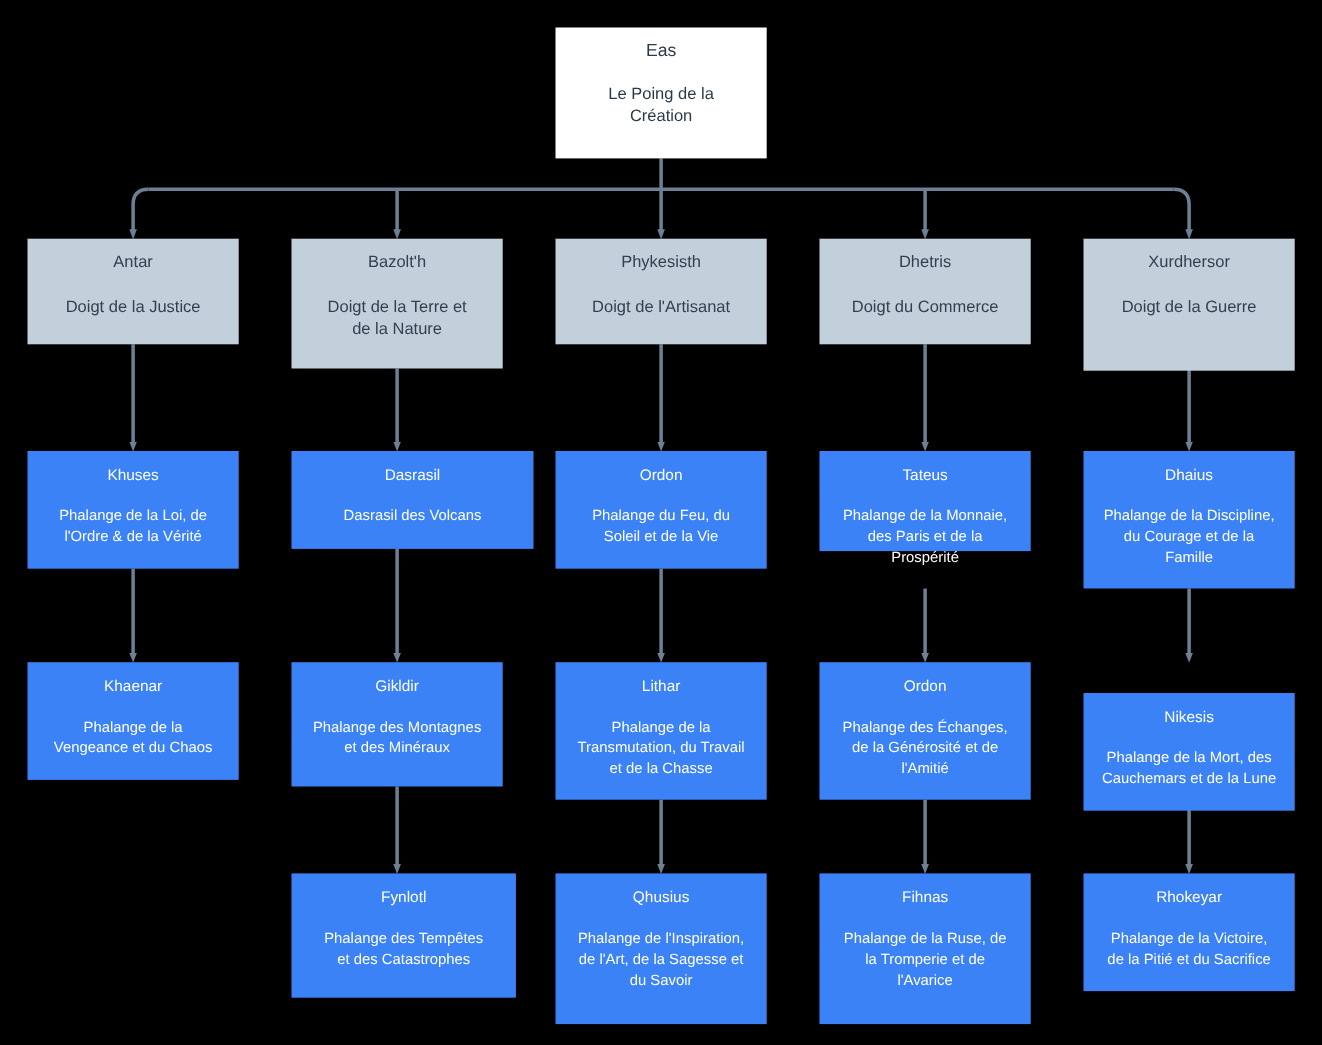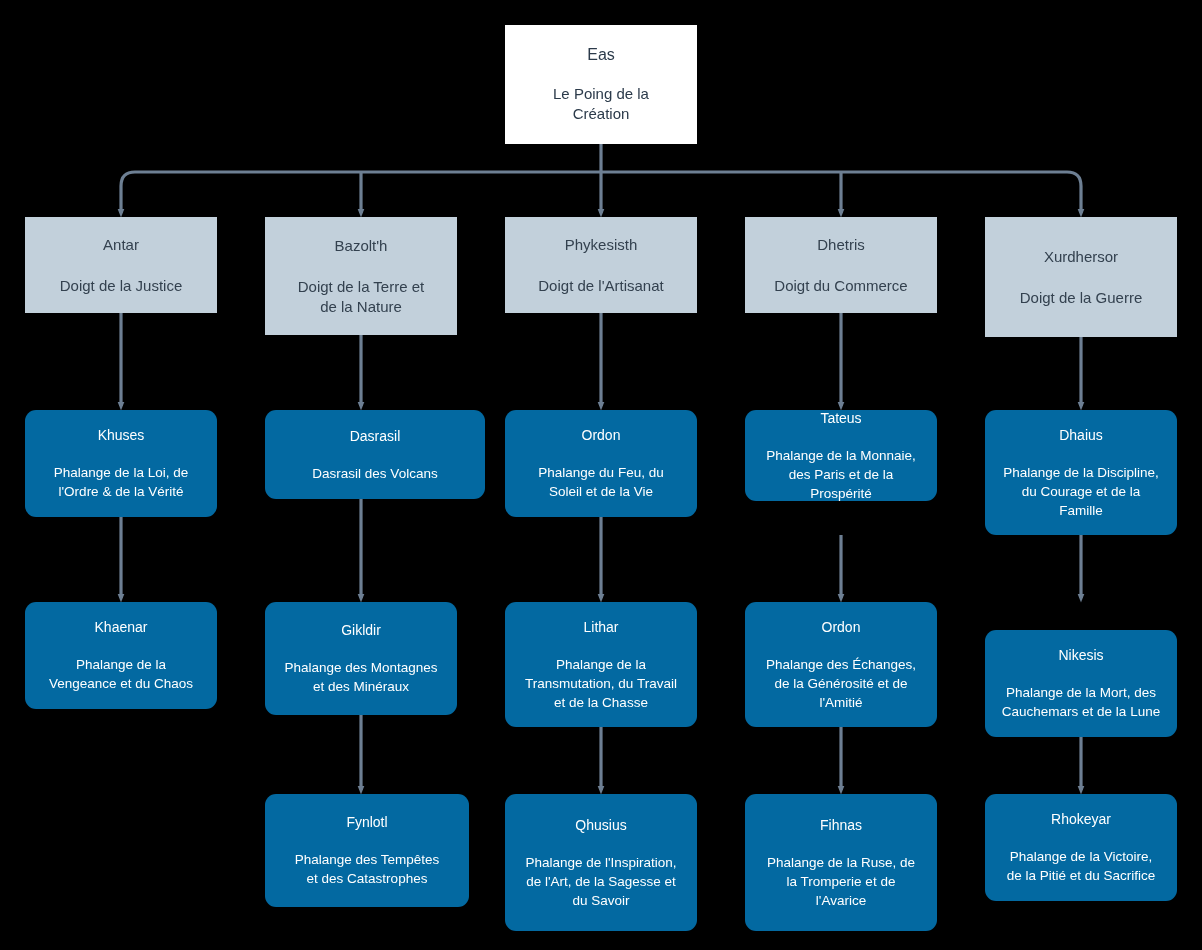--- a/index.html
+++ b/index.html
@@ -9,36 +9,36 @@
     font-family:"Liberation Sans","DejaVu Sans",sans-serif;
     overflow:hidden;
   }
   #canvas{position:relative;width:1202px;height:950px;background:#000000;}
 
   svg.edges{position:absolute;left:0;top:0;width:1202px;height:950px;pointer-events:none;}
 
   .node{
     position:absolute;
     box-sizing:border-box;
-    display:flex;flex-direction:column;align-items:center;justify-content:center;
+    display:flex;flex-direction:column;align-items:center;
     text-align:center;
     padding:12px 0;
   }
   .node .nm{font-size:15px;line-height:19px;font-weight:400;}
   .node .ds{font-size:14px;line-height:20px;font-weight:400;margin-top:20px;}
 
   .node.root{background:#ffffff;color:#2b3a4a;}
   .node.root .nm{font-size:16px;}
   .node.root .ds{font-size:15px;}
 
   .node.lvl1{background:#c2d0db;color:#33414f;}
   .node.lvl1 .nm{font-size:15px;}
   .node.lvl1 .ds{font-size:15px;margin-top:22px;}
 
-  .node.lvl2{background:#0369a1;color:#ffffff;border-radius:11px;}
+  .node.lvl2{background:#3b82f6;color:#ffffff;}
   .node.lvl2 .nm{font-size:14px;}
   .node.lvl2 .ds{font-size:13.5px;line-height:19px;margin-top:18px;}
 </style>
 </head>
 <body>
 
 <div id="canvas">
   <svg class="edges" viewBox="0 0 1202 950" xmlns="http://www.w3.org/2000/svg">
     <defs>
       <marker id="arrow" markerWidth="9" markerHeight="9" refX="4.5" refY="4" orient="auto" markerUnits="userSpaceOnUse">

